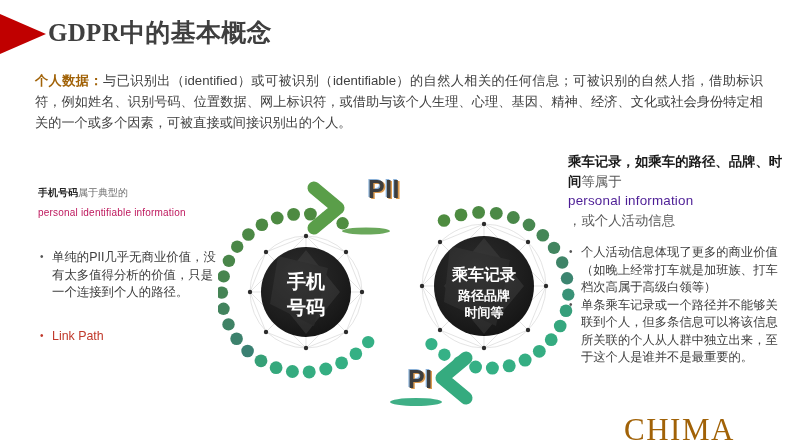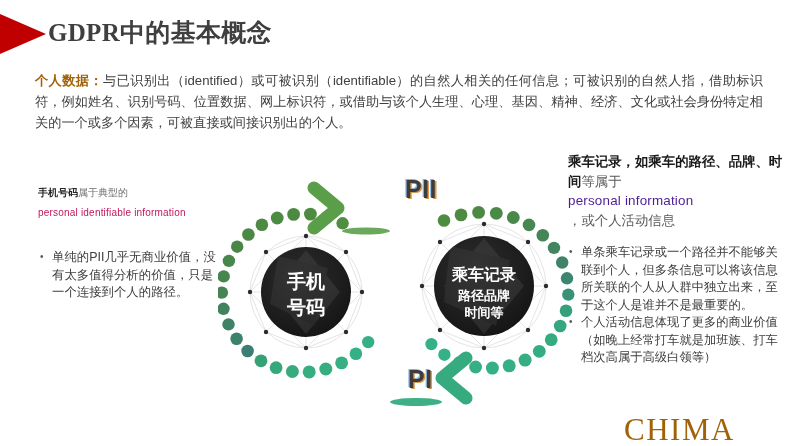--- a/index.html
+++ b/index.html
@@ -176,21 +176,21 @@
 
   
   .lbl {
     position: absolute;
     font-size: 25px;
     font-weight: bold;
     letter-spacing: 0.5px;
     color: #3d3d3d;
     text-shadow: 1.6px 1.2px 0 rgba(214,137,48,0.85), -1.2px -0.6px 0 rgba(91,146,199,0.7);
   }
-  .lbl-pii { left: 369px; top: 175px; padding-left: 36px; }
+  .lbl-pii { left: 332px; top: 175px; padding-left: 36px; }
   .lbl-pi  { left: 408px; top: 337px; margin-top: 28px; }
 
   
   .watermark {
     position: absolute;
     left: 624px;
     top: 412px;
     font-family: "Liberation Serif", "DejaVu Serif", serif;
     font-size: 31px;
     color: #a16207;
@@ -209,32 +209,33 @@
   <b>个人数据：</b><span>与已识别出（identified）或可被识别（identifiable）的自然人相关的任何信息；可被识别的自然人指，借助标识符，例如姓名、识别号码、位置数据、网上标识符，或借助与该个人生理、心理、基因、精神、经济、文化或社会身份特定相关的一个或多个因素，可被直接或间接识别出的个人。</span>
 </div>
 
 <div class="left-col">
   <div class="left-head">
     <span class="strong">手机号码</span><span>属于典型的</span><br>
     <span class="latin">personal identifiable information</span>
   </div>
   <ul class="bullets">
     <li>单纯的PII几乎无商业价值，没有太多值得分析的价值，只是一个连接到个人的路径。</li>
+    <li class="accent">Link Path</li>
   </ul>
 </div>
 
 <div class="right-col">
   <div class="right-head">
     <span class="strong">乘车记录，如乘车的路径、品牌、时间</span><span>等属于</span><br>
     <span class="accent">personal information</span><br>
     <span>，或个人活动信息</span>
   </div>
   <ul class="right-bullets">
+    <li>个人活动信息体现了更多的商业价值（如晚上经常打车就是加班族、打车档次高属于高级白领等）</li>
     <li>单条乘车记录或一个路径并不能够关联到个人，但多条信息可以将该信息所关联的个人从人群中独立出来，至于这个人是谁并不是最重要的。</li>
-    <li>个人活动信息体现了更多的商业价值（如晚上经常打车就是加班族、打车档次高属于高级白领等）</li>
   </ul>
 </div>
 
 <div class="diagram">
   <svg width="360" height="232" viewBox="0 0 360 232" xmlns="http://www.w3.org/2000/svg">
     <defs>
       <radialGradient id="nodeGrad" cx="42%" cy="34%" r="78%">
         <stop offset="0%" stop-color="#2c2c2c"></stop>
         <stop offset="62%" stop-color="#1d1d1d"></stop>
         <stop offset="100%" stop-color="#111111"></stop>

